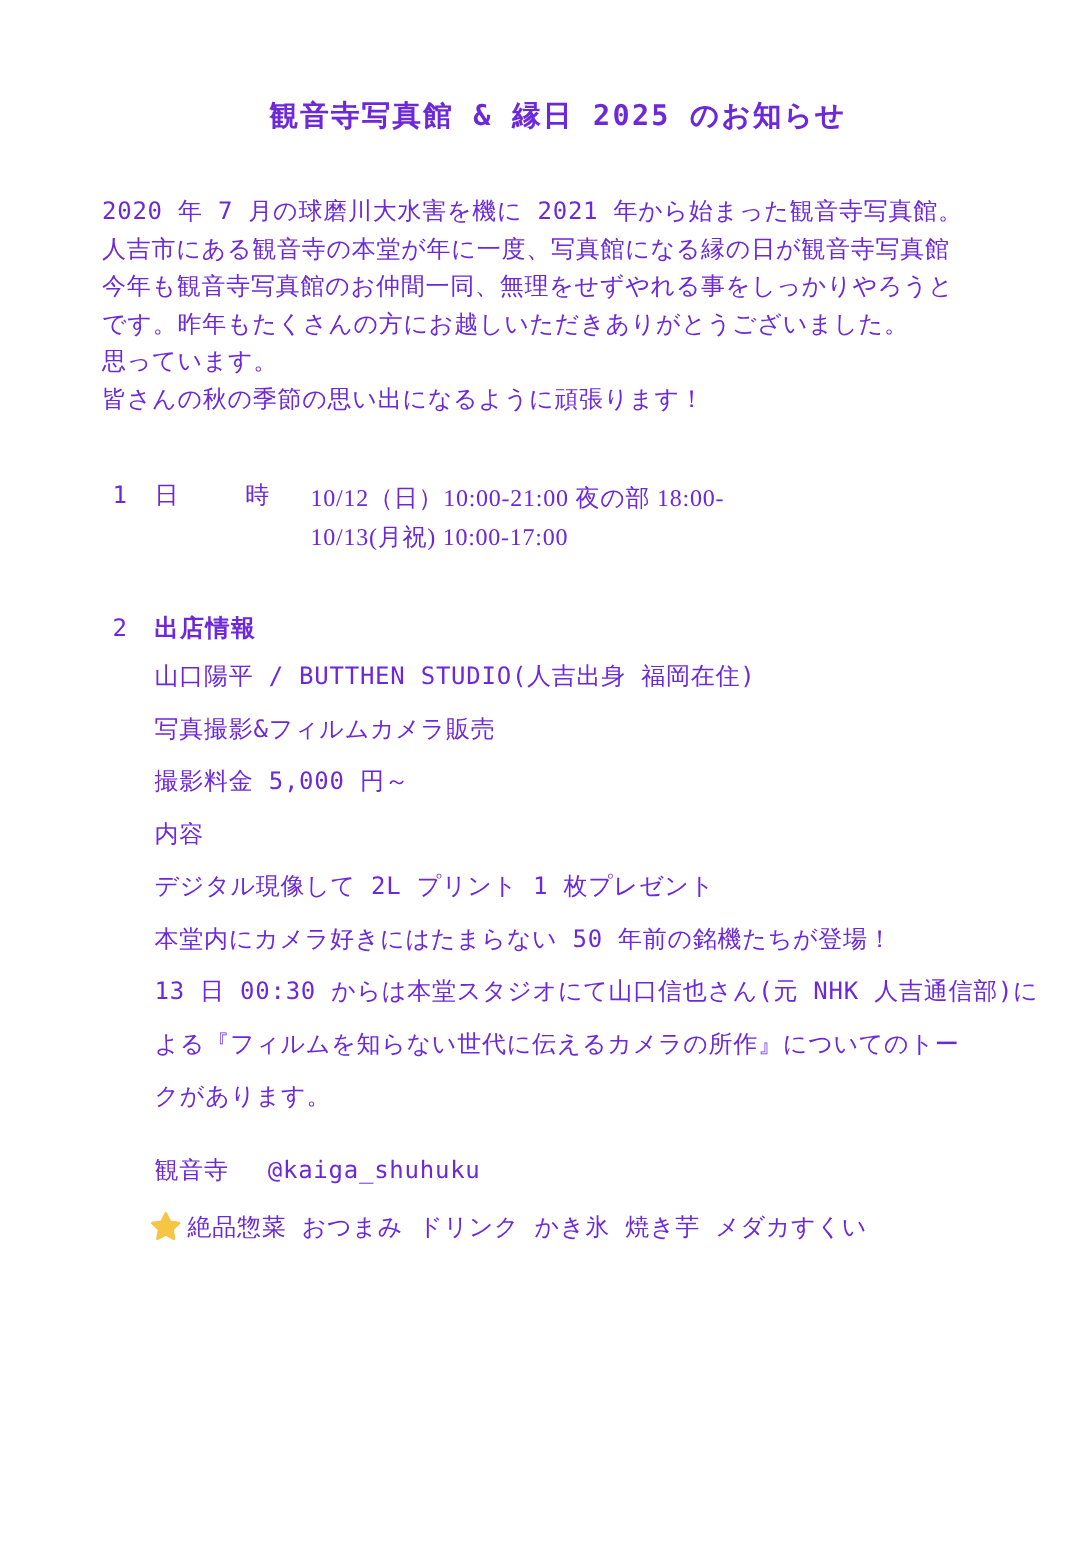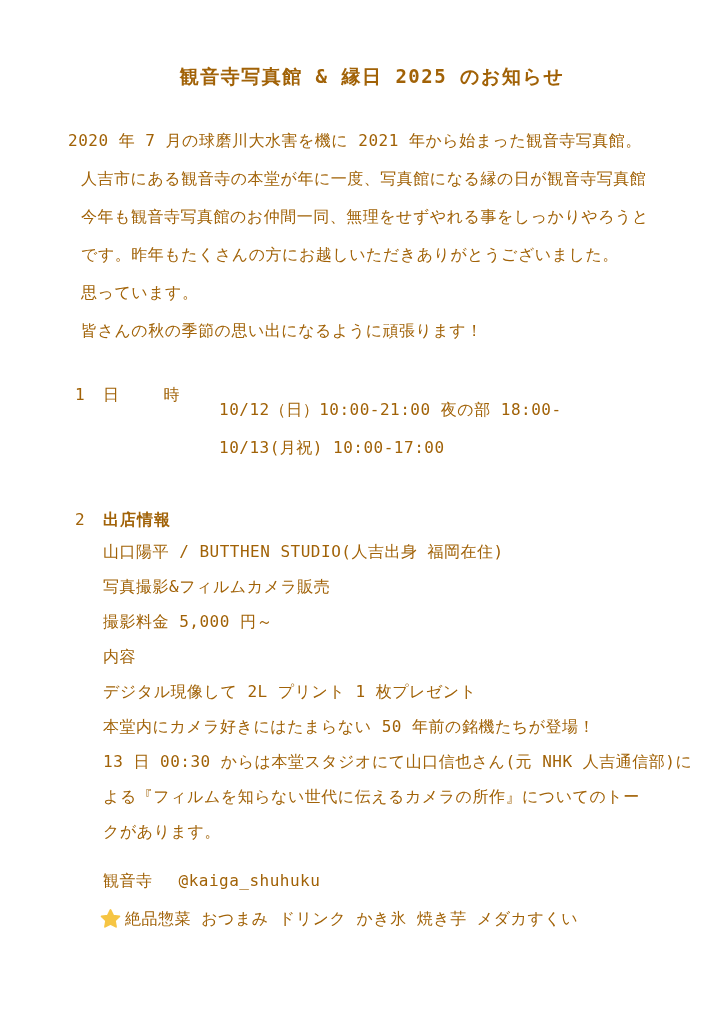--- a/index.html
+++ b/index.html
@@ -5,21 +5,21 @@
   html, body {
     margin: 0;
     padding: 0;
     background: #ffffff;
   }
   .page {
     position: relative;
     width: 728px;
     height: 1030px;
     background: #ffffff;
-    color: #a16207;
+    color: #6d28d9;
     font-family: "DejaVu Sans Mono", "Liberation Mono", monospace;
     font-size: 16px;
     letter-spacing: 0.5px;
     overflow: hidden;
     box-sizing: border-box;
     padding: 64px 52px 0 68px;
   }
   .doc-title {
     margin: 0 0 38px 0;
     text-align: center;
@@ -27,39 +27,39 @@
     font-weight: bold;
     letter-spacing: 1.5px;
     white-space: nowrap;
   }
   .intro-first {
     margin: 0 0 0 0;
     line-height: 25px;
     white-space: nowrap;
   }
   .intro-line {
-    margin: 13px;
+    margin: 0;
     line-height: 25px;
     white-space: nowrap;
   }
   .section1 {
     margin-top: 42px;
     display: flex;
     align-items: flex-start;
   }
   .sec-num {
     display: inline-block;
     width: 28px;
     margin-left: 7px;
     flex: 0 0 auto;
   }
   .s1-label-date { display: inline-block; }
   .s1-label-time { display: inline-block; margin-left: 44px; margin-right: 27px; }
   .s1-lines { display: inline-block; }
-  .s1-line { line-height: 26px; white-space: nowrap; margin: 12px; }
+  .s1-line { line-height: 26px; white-space: nowrap; margin: 0; font-family: Liberation Serif, serif; }
   .section2-head {
     margin-top: 37px;
     display: flex;
     align-items: flex-start;
   }
   .s2-label { font-weight: 600; letter-spacing: 1px; }
   .section2-body { margin-top: 8px; }
   .s2-line {
     margin: 0 0 10px 35px;
     line-height: 25px;

